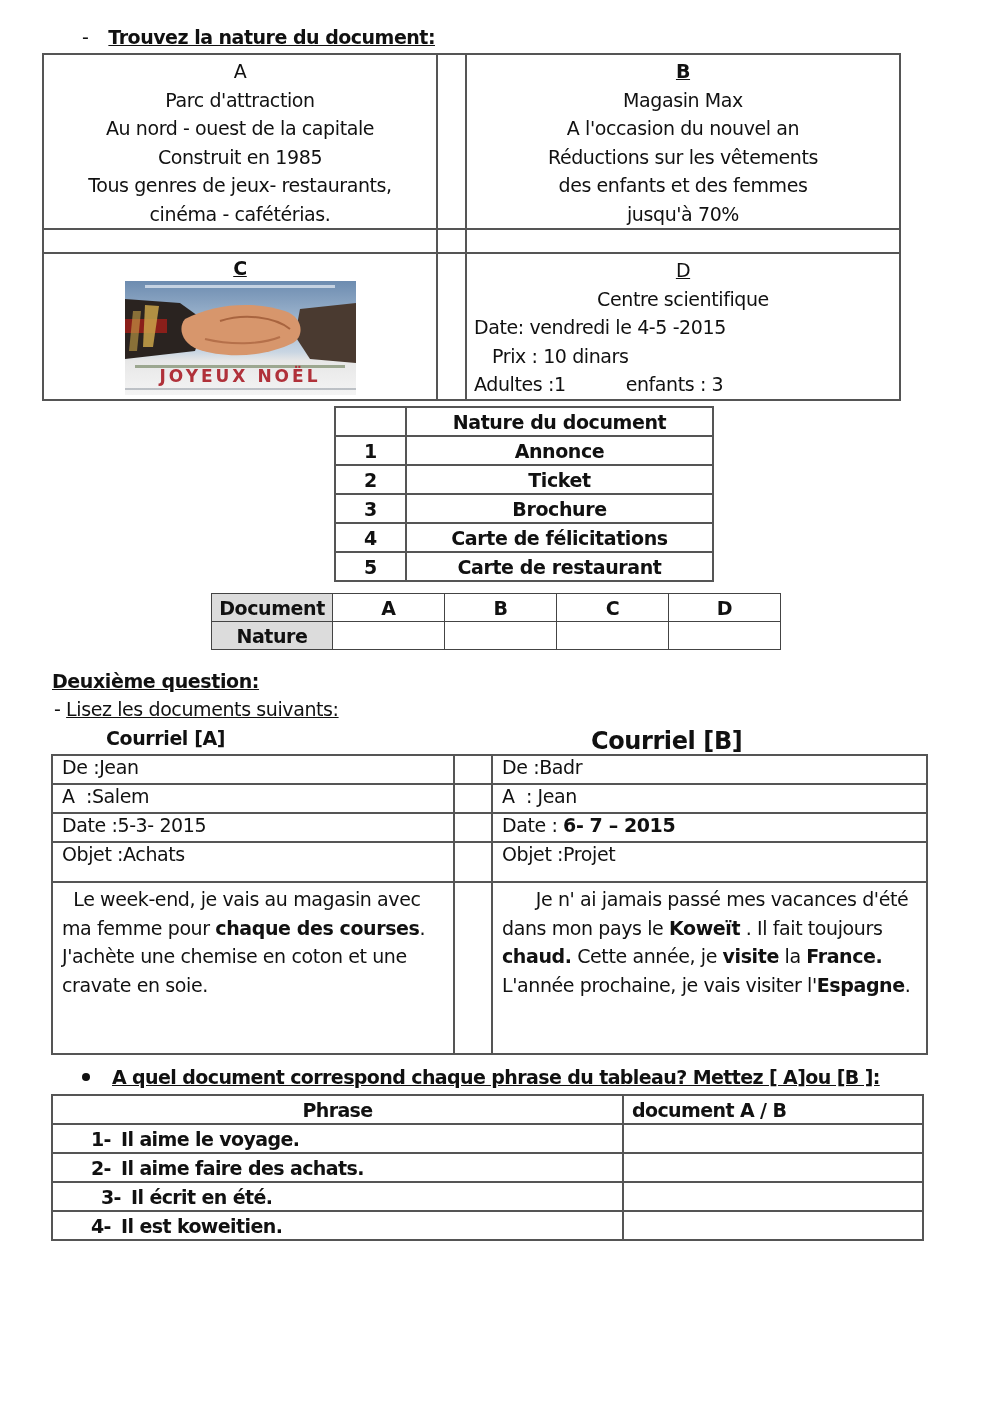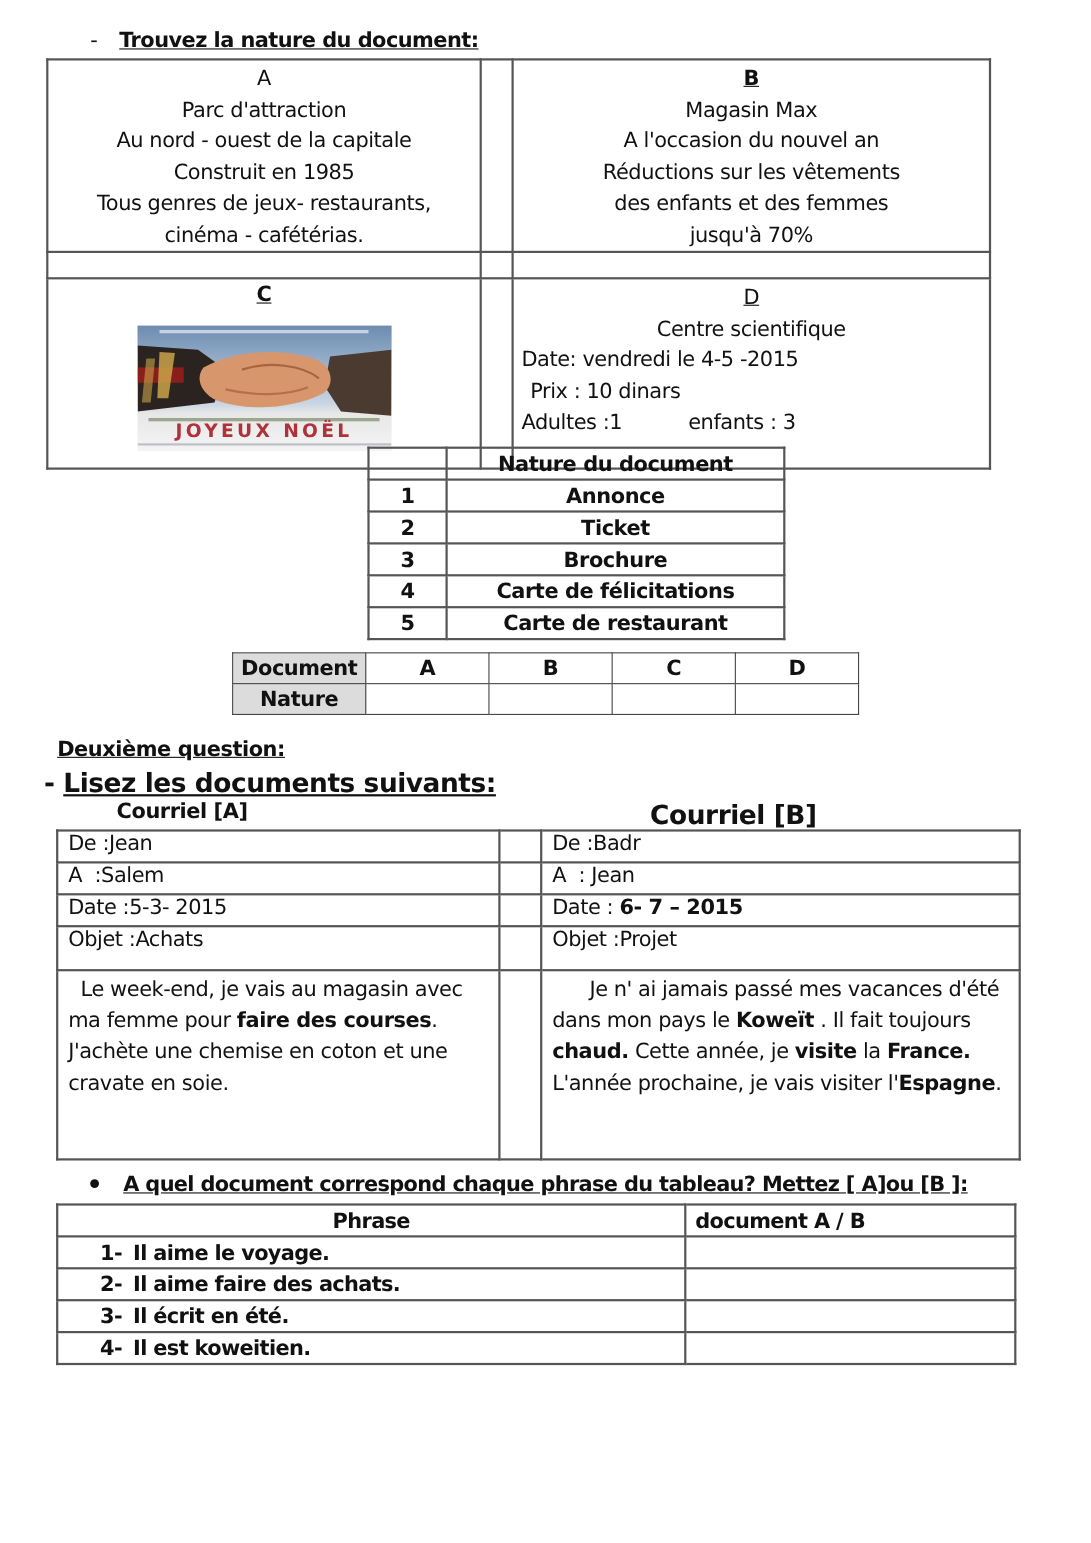--- a/index.html
+++ b/index.html
@@ -20,35 +20,35 @@
 
   table.nature { border-collapse: collapse; position: absolute; left: 334px; top: 406px; }
   table.nature td { border: 2px solid #555; height: 27px; padding: 0; font-size: 19px; font-weight: bold; text-align: center; letter-spacing: -0.4px; }
 
   table.docnat { border-collapse: collapse; position: absolute; left: 211px; top: 593px; }
   table.docnat td { border: 1.5px solid #444; height: 27px; padding: 0; font-size: 19px; font-weight: bold; text-align: center; letter-spacing: -0.4px; }
   table.docnat td.hd { background: #dcdcdc; width: 120px; }
   table.docnat td.col { width: 111px; }
 
   .q2a { left: 52px; top: 670px; font-size: 19px; font-weight: bold; letter-spacing: -0.4px; }
-  .q2b { left: 40px; top: 698px; font-size: 24px; font-weight: bold; letter-spacing: -0.4px; }
+  .q2b { left: 54px; top: 698px; font-size: 19px; font-weight: normal; letter-spacing: -0.4px; }
   .courA { left: 106px; top: 727px; font-size: 19px; font-weight: bold; letter-spacing: -0.4px; }
   .courB { left: 591px; top: 727px; font-size: 24px; font-weight: bold; letter-spacing: -0.4px; }
 
   table.mail { border-collapse: collapse; position: absolute; left: 51px; top: 754px; }
   table.mail td { border: 2px solid #555; padding: 0 0 0 9px; font-size: 19px; letter-spacing: -0.4px; vertical-align: top; }
   table.mail td.gap { padding: 0; width: 36px; }
 
   .bullet-q { left: 82px; top: 1066px; font-size: 19px; font-weight: bold; letter-spacing: -0.6px; }
   .bullet-q .dot { display: inline-block; width: 8px; height: 8px; border-radius: 50%; background: #111; margin-right: 22px; vertical-align: middle; position: relative; top: -2px; }
 
   table.phr { border-collapse: collapse; position: absolute; left: 51px; top: 1094px; }
   table.phr td { border: 2px solid #555; height: 27px; padding: 0; font-size: 19px; font-weight: bold; letter-spacing: -0.6px; }
 
-  .poster { width: 231px; height: 114px; position: relative; overflow: hidden; margin: 15px auto; background: linear-gradient(180deg, #6d8cb0 0%, #9fb6cf 35%, #c8d5e2 62%, #e7e7e7 70%, #f4f4f4 100%); }
+  .poster { width: 231px; height: 114px; position: relative; overflow: hidden; margin: 0 auto; background: linear-gradient(180deg, #6d8cb0 0%, #9fb6cf 35%, #c8d5e2 62%, #e7e7e7 70%, #f4f4f4 100%); }
 </style>
 </head>
 <body>
 
 <div class="abs heading1">
   <span class="dash">-</span><span class="u">Trouvez la nature du document:</span>
 </div>
 
 <table class="grid" style="left:42px; top:53px;">
   <tbody>
@@ -106,21 +106,21 @@
           <rect x="0" y="107" width="231" height="2" fill="#9aa0a8" opacity="0.6"></rect>
         </svg>
       </div>
     </td>
     <td></td>
     <td>
       <div class="cell-text" style="padding-top:2px;">
         <div class="c u">D</div>
         <div class="c">Centre scientifique</div>
         <div style="padding-left:7px;">Date: vendredi le 4-5 -2015</div>
-        <div style="padding-left:4px;margin-left:11px;">Prix : 10 dinars</div>
+        <div style="padding-left:25px;">Prix : 10 dinars</div>
         <div style="padding-left:7px;">
           <span>Adultes :1</span><span style="display:inline-block; width:60px;"></span><span>enfants : 3</span>
         </div>
       </div>
     </td>
   </tr>
 </tbody>
   </table>
 
 <table class="nature">
@@ -197,21 +197,21 @@
       <span style="white-space:pre;">Date : </span><span class="b">6- 7 – 2015</span>
     </td>
   </tr>
   <tr style="height:40px;margin-top:29px;">
     <td>Objet :Achats</td>
     <td class="gap"></td>
     <td>Objet :Projet</td>
   </tr>
   <tr style="height:172px;">
     <td style="line-height:28.5px; padding-top:2px; padding-right:8px;">
-      <span style="white-space:pre-wrap;">  Le week-end, je vais au magasin avec ma femme pour </span><span class="b">faire des courses</span><span>. J'achète une chemise en coton et une cravate en soie.</span>
+      <span style="white-space:pre-wrap;">  Le week-end, je vais au magasin avec ma femme pour </span><span class="b">chaque des courses</span><span>. J'achète une chemise en coton et une cravate en soie.</span>
     </td>
     <td class="gap"></td>
     <td style="line-height:28.5px; padding-top:2px; padding-right:8px;">
       <span style="white-space:pre-wrap;">      Je n' ai jamais passé mes vacances d'été   dans mon pays le </span><span class="b">Koweït</span><span> . Il  fait toujours </span><span class="b">chaud.</span><span> Cette  année, je </span><span class="b">visite</span><span> la </span><span class="b">France.</span><span> L'année prochaine, je vais visiter l'</span><span class="b">Espagne</span><span>.</span>
     </td>
   </tr>
 </tbody>
   </table>
 
 <div class="abs bullet-q">
@@ -226,21 +226,21 @@
   </tr>
   <tr>
     <td style="padding-left:38px;border-radius:12px;"><span style="display:inline-block; width:30px;">1-</span><span>Il aime le voyage.</span></td>
     <td></td>
   </tr>
   <tr>
     <td style="padding-left:38px;border-radius:11px;"><span style="display:inline-block; width:30px;">2-</span><span>Il aime faire des achats.</span></td>
     <td></td>
   </tr>
   <tr>
-    <td style="padding-left:38px;"><span style="display:inline-block; width:30px;">3-</span><span>Il écrit en été.</span></td>
+    <td style="padding-left:48px;"><span style="display:inline-block; width:30px;">3-</span><span>Il écrit en été.</span></td>
     <td></td>
   </tr>
   <tr>
     <td style="padding-left:38px;"><span style="display:inline-block; width:30px;">4-</span><span>Il est koweitien.</span></td>
     <td></td>
   </tr>
 </tbody>
   </table>
 
 </body></html>

